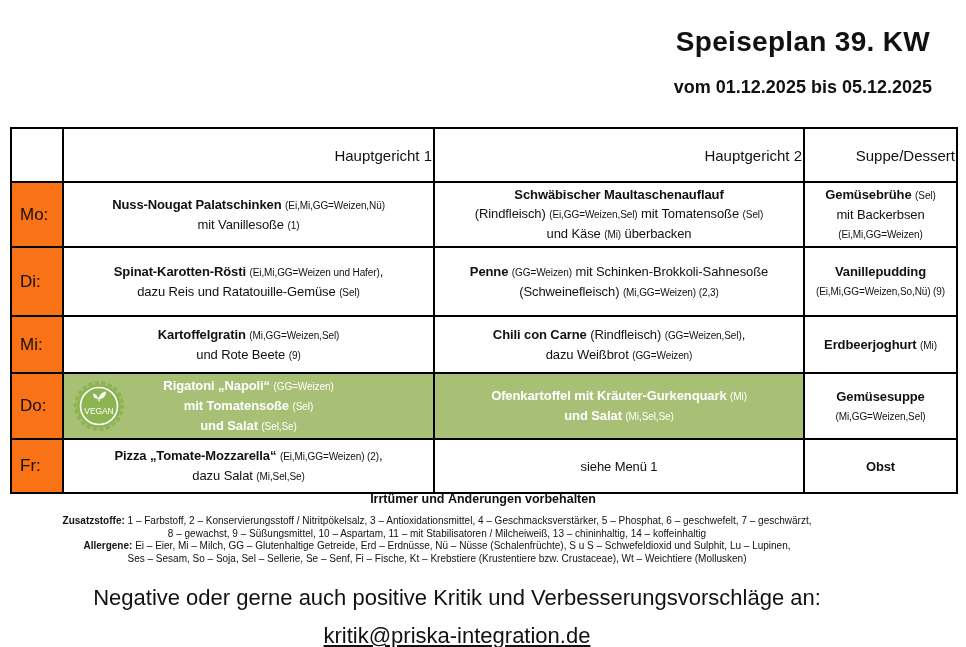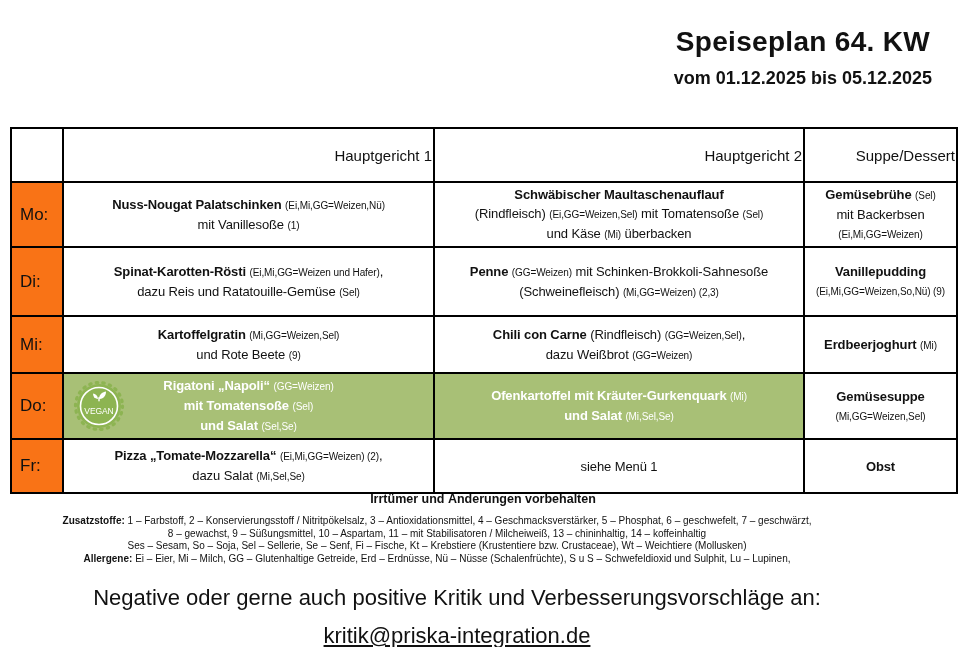--- a/index.html
+++ b/index.html
@@ -5,21 +5,21 @@
   html,body { margin:0; padding:0; }
   body {
     width:966px; height:647px; background:#ffffff;
     font-family:"Liberation Sans", sans-serif; color:#111;
     position:relative; overflow:hidden;
   }
 
   
   .title-block { position:absolute; top:26px; right:34px; text-align:center; }
   .title { font-size:28px; font-weight:700; letter-spacing:0.3px; white-space:nowrap; }
-  .subtitle { font-size:18px; font-weight:700; margin-top:10px; white-space:nowrap; }
+  .subtitle { font-size:18px; font-weight:700; margin-top:19px; white-space:nowrap; }
 
   
   table.menu { position:absolute; top:127px; left:10px; width:946px;
     border-collapse:collapse; table-layout:fixed; }
   .menu td, .menu th { border:2px solid #000; overflow:hidden; }
   .menu thead th { font-weight:400; font-size:15px; height:50px; text-align:right; }
   tbody tr:nth-child(1){ height:64px; }
   tbody tr:nth-child(2){ height:69px; }
   tbody tr:nth-child(3){ height:57px; }
   tbody tr:nth-child(4){ height:62px; }
@@ -46,21 +46,21 @@
   .additives .lbl { font-weight:700; }
   .feedback { position:absolute; top:585px; left:0; width:914px; text-align:center;
     font-size:22px; }
   .feedback .email { display:inline-block; margin-top:12px; text-decoration:underline;
     color:#111; }
 </style>
 </head>
 <body>
 
 <div class="title-block">
-  <div class="title">Speiseplan 64. KW</div>
+  <div class="title">Speiseplan 39. KW</div>
   <div class="subtitle">vom 01.12.2025 bis 05.12.2025</div>
 </div>
 
 <table class="menu">
   <colgroup>
     <col style="width:52px">
       <col style="width:371px">
       <col style="width:370px">
       <col style="width:153px">
   </colgroup>
@@ -159,20 +159,20 @@
         </td>
       </tr>
     </tbody>
 </table>
 
 <div class="notice">Irrtümer und Änderungen vorbehalten</div>
 
 <div class="additives">
   <div><span class="lbl">Zusatzstoffe:</span><span> 1 – Farbstoff, 2 – Konservierungsstoff / Nitritpökelsalz, 3 – Antioxidationsmittel, 4 – Geschmacksverstärker, 5 – Phosphat, 6 – geschwefelt, 7 – geschwärzt,</span></div>
   <div><span>8 – gewachst, 9 – Süßungsmittel, 10 – Aspartam, 11 – mit Stabilisatoren / Milcheiweiß, 13 – chininhaltig, 14 – koffeinhaltig</span></div>
+  <div><span class="lbl">Allergene:</span><span> Ei – Eier, Mi – Milch, GG – Glutenhaltige Getreide, Erd – Erdnüsse, Nü – Nüsse (Schalenfrüchte), S u S – Schwefeldioxid und Sulphit, Lu – Lupinen,</span></div>
   <div><span>Ses – Sesam, So – Soja, Sel – Sellerie, Se – Senf, Fi – Fische, Kt – Krebstiere (Krustentiere bzw. Crustaceae), Wt – Weichtiere (Mollusken)</span></div>
-  <div><span class="lbl">Allergene:</span><span> Ei – Eier, Mi – Milch, GG – Glutenhaltige Getreide, Erd – Erdnüsse, Nü – Nüsse (Schalenfrüchte), S u S – Schwefeldioxid und Sulphit, Lu – Lupinen,</span></div>
 </div>
 
 <div class="feedback">
   <div>Negative oder gerne auch positive Kritik und Verbesserungsvorschläge an:</div>
   <a class="email" href="#">kritik@priska-integration.de</a>
 </div>
 
 </body></html>

